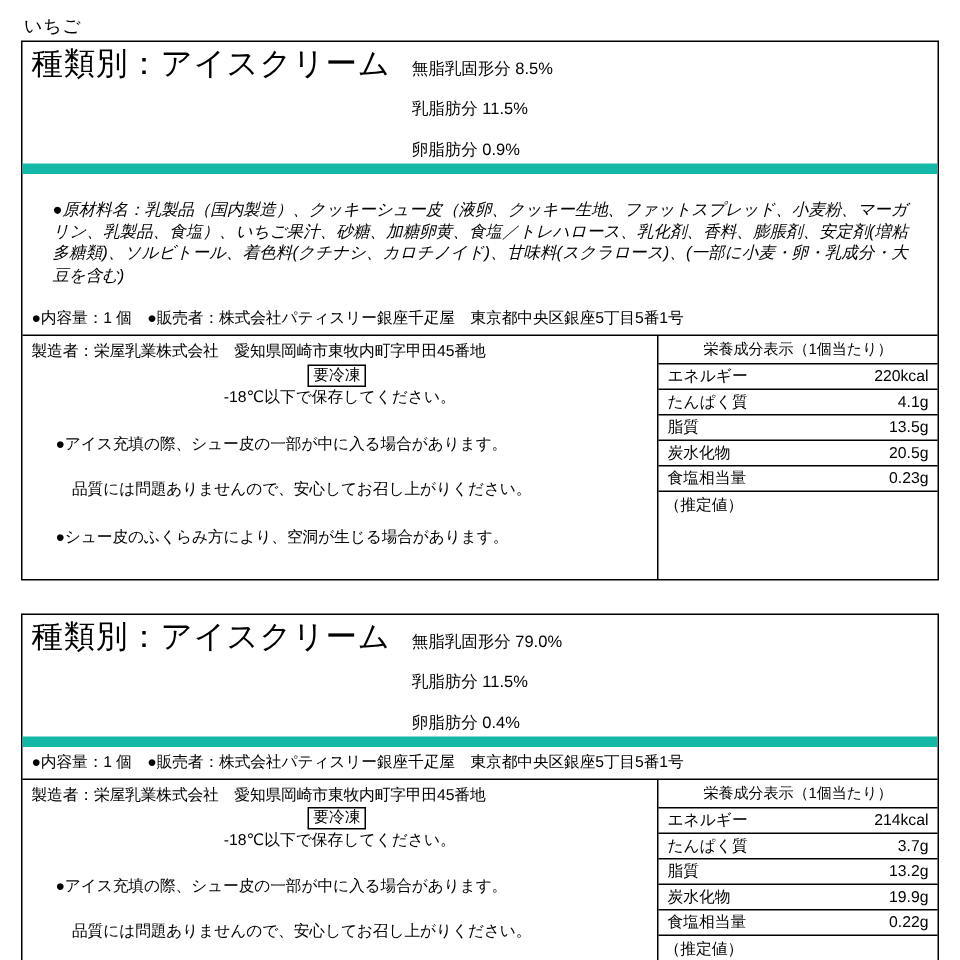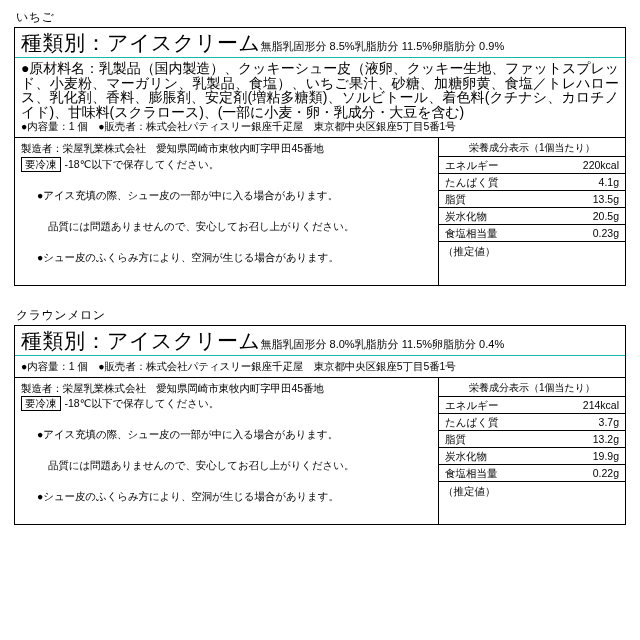--- a/index.html
+++ b/index.html
@@ -36,45 +36,49 @@
     letter-spacing: 0.5px;
   }
   .outer-box {
     border: 1px solid #000;
     box-sizing: border-box;
   }
   .head-row {
     display: flex;
     align-items: baseline;
     padding: 3px 6px 2px 6px;
-    border-bottom: 1px solid #14b8a6;
+    border-bottom: 7px solid #14b8a6;
   }
   .kind-label {
     font-size: 21px;
     line-height: 24px;
     letter-spacing: 0.5px;
     white-space: nowrap;
     font-weight: 400;
   }
   .fat-specs {
     display: flex;
+    gap: 14px;
+    margin-left: 14px;
     font-size: 11px;
     line-height: 13px;
     white-space: nowrap;
+    flex-direction: column;
   }
   .body-block {
     padding: 3px 6px 3px 6px;
     border-bottom: 1px solid #000;
   }
   .ing-line {
-    font-size: 14px;
+    font-size: 11px;
     line-height: 14.5px;
     text-align: justify;
-    margin: 0;
-    letter-spacing: -0.1px;
+    margin: 14px;
+    letter-spacing: -0.1px;
+    font-style: italic;
   }
   .vol-line {
     font-size: 10.5px;
     line-height: 15px;
     margin: 0;
     white-space: nowrap;
     letter-spacing: -0.1px;
   }
   .lower {
     display: flex;
@@ -93,38 +97,40 @@
     white-space: nowrap;
     letter-spacing: -0.1px;
   }
   .store-line {
     display: flex;
     align-items: center;
     font-size: 10.5px;
     line-height: 15px;
     margin: 1px 0 2px 0;
     white-space: nowrap;
+    flex-direction: column;
   }
   .boxed {
     border: 1px solid #000;
     padding: 0 3px;
     margin-right: 4px;
     font-size: 10.5px;
     line-height: 13px;
     display: inline-block;
   }
   .note-line {
     font-size: 10.5px;
     line-height: 15px;
     margin: 16px;
     white-space: nowrap;
     letter-spacing: -0.1px;
   }
   .note-indent {
     padding-left: 11px;
+    font-family: Liberation Mono, monospace;
   }
   .lower-right {
     flex: 0 0 186px;
     width: 186px;
     box-sizing: border-box;
     padding: 0;
   }
   .nut-title {
     font-size: 10px;
     line-height: 15px;
@@ -216,27 +222,26 @@
           </tbody>
             </table>
           <div class="nut-foot">（推定値）</div>
         </div>
       </div>
 
     </div>
   </div>
 
   <div class="panel">
-    <div class="flavor-name">クラウンメロン</div>
     <div class="outer-box">
 
       <div class="head-row">
         <div class="kind-label">種類別：アイスクリーム</div>
         <div class="fat-specs">
-          <span>無脂乳固形分 8.0%</span>
+          <span>無脂乳固形分 79.0%</span>
           <span>乳脂肪分 11.5%</span>
           <span>卵脂肪分 0.4%</span>
         </div>
       </div>
 
       <div class="body-block">
         <p class="vol-line">●内容量：1 個　●販売者：株式会社パティスリー銀座千疋屋　東京都中央区銀座5丁目5番1号</p>
       </div>
 
       <div class="lower">

